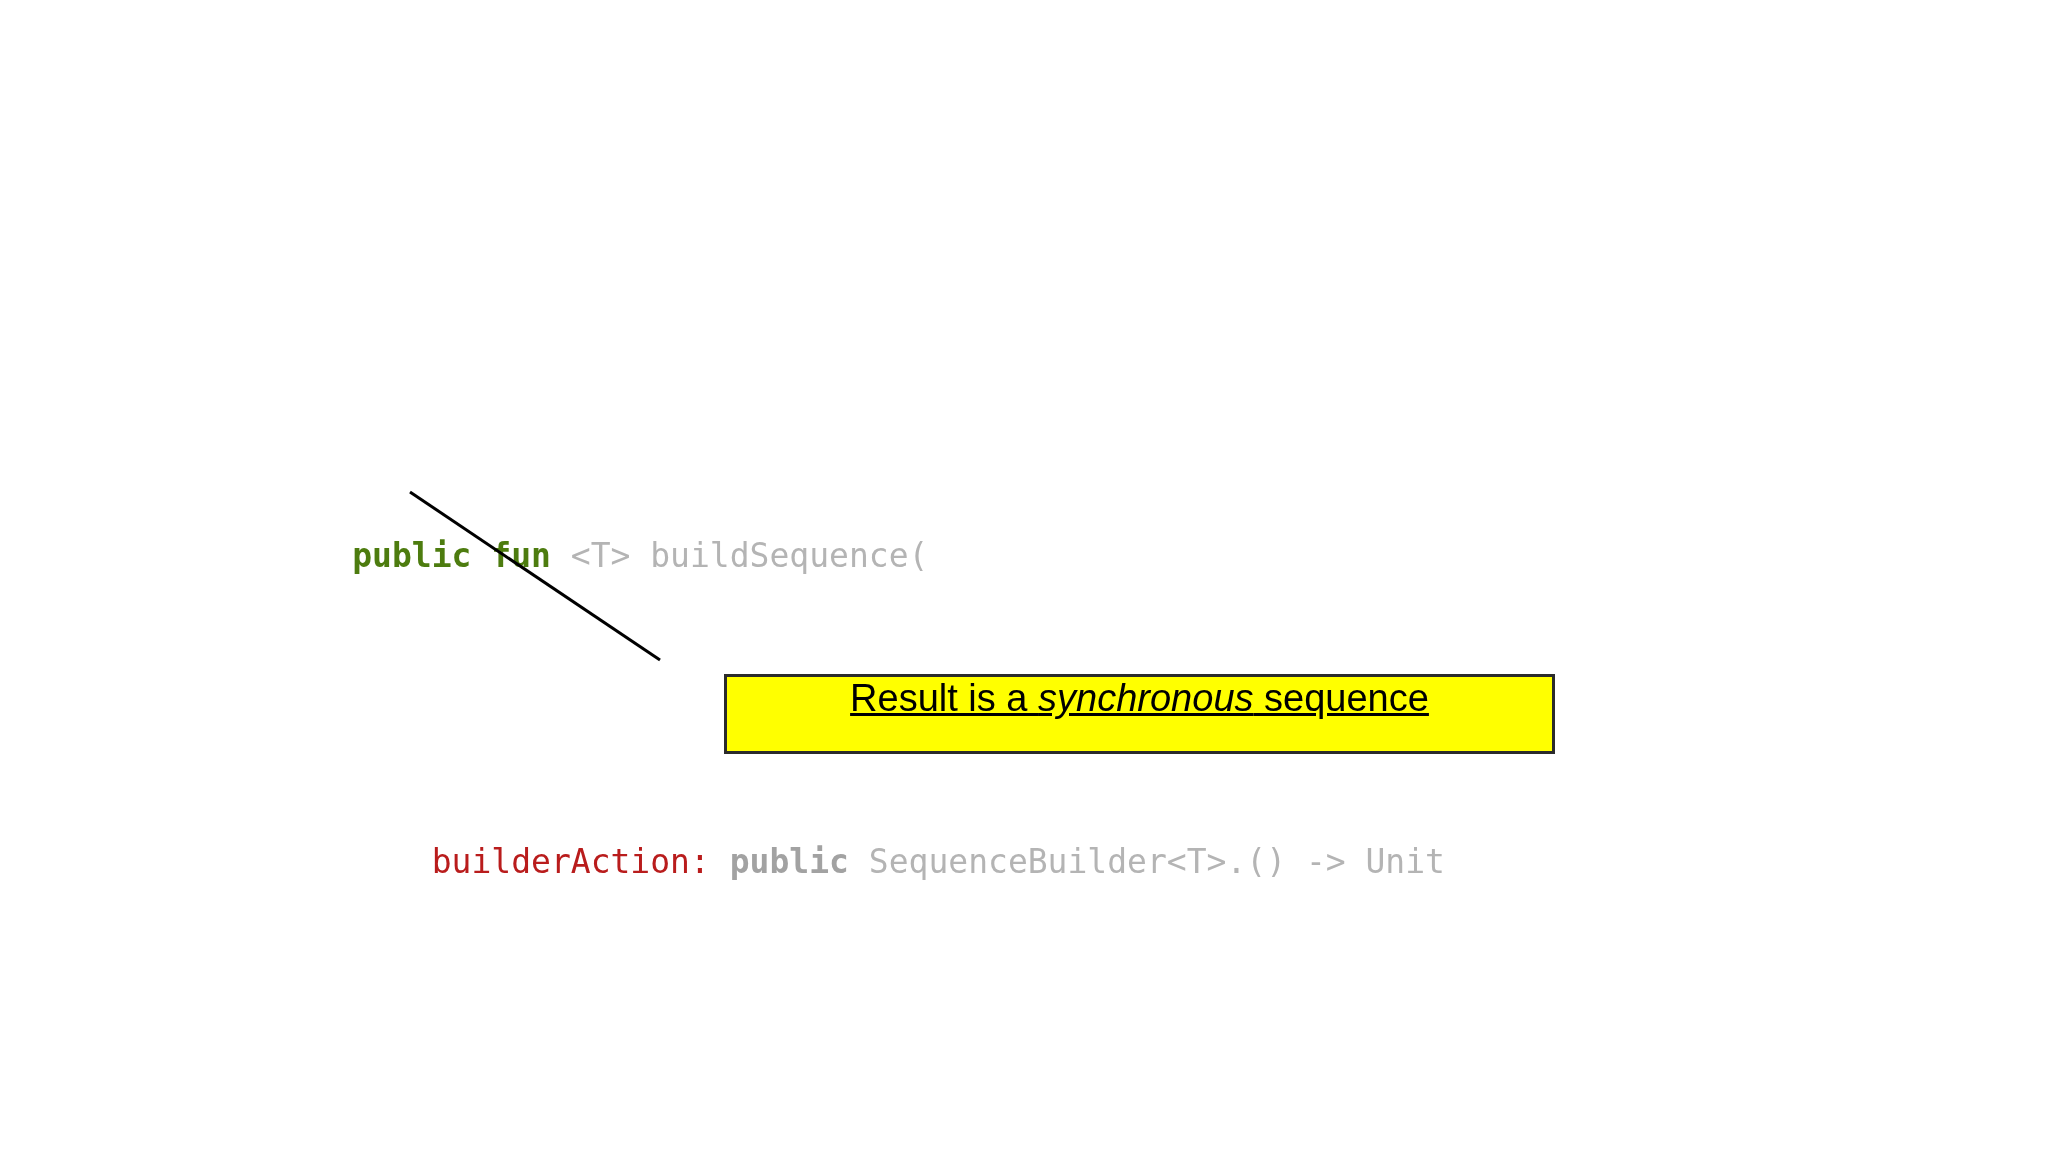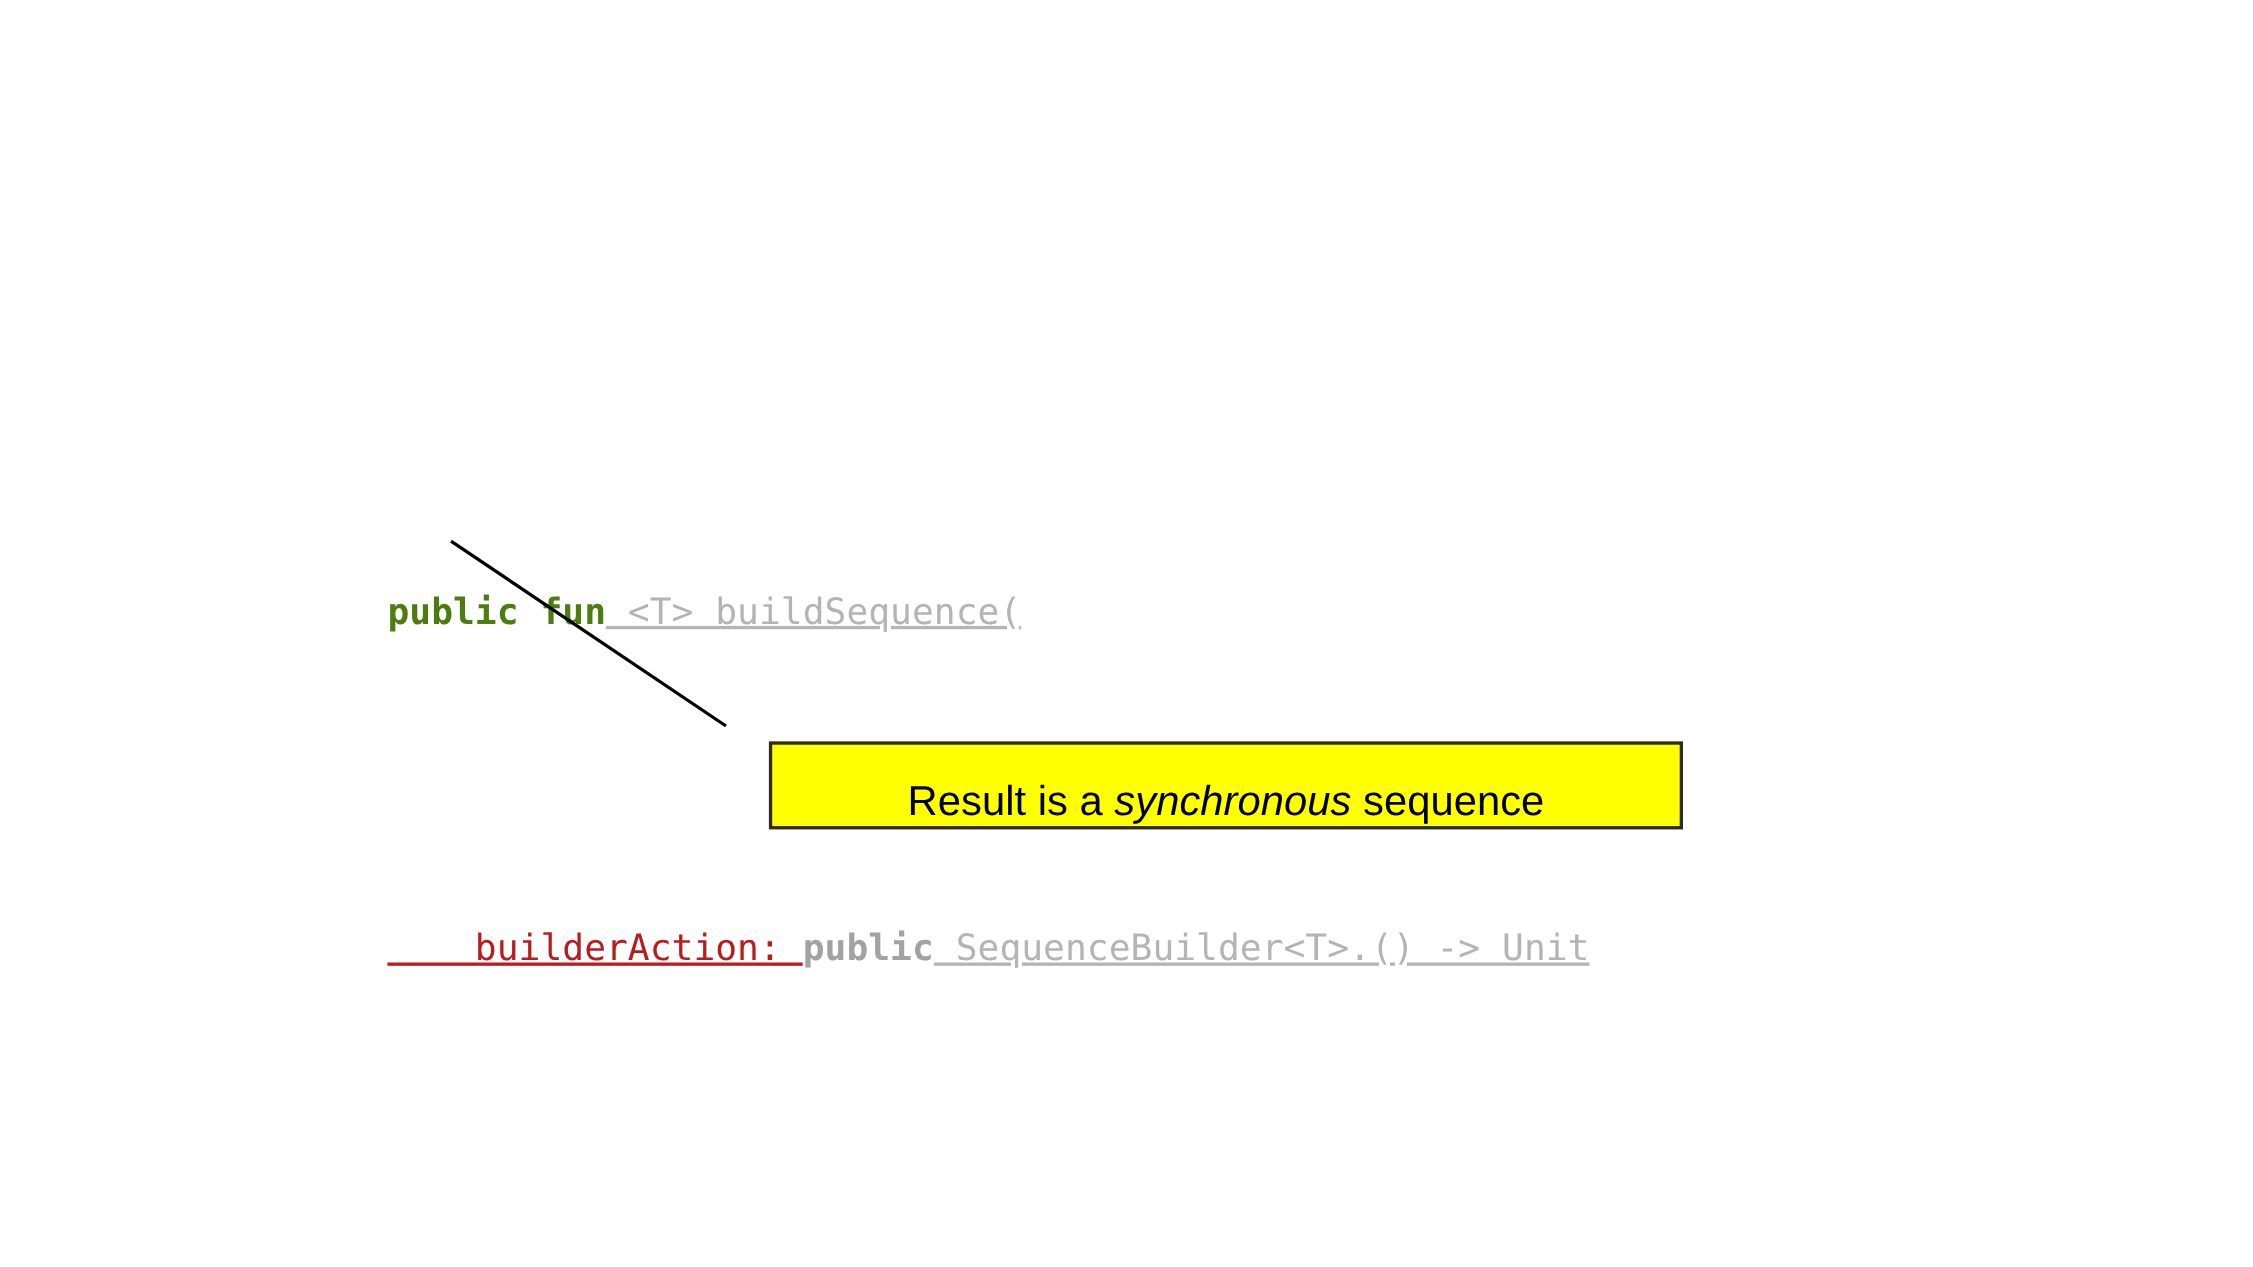--- a/index.html
+++ b/index.html
@@ -43,47 +43,48 @@
     left: 233px;
     top: 326px;
     font-family: "DejaVu Sans Mono", "Liberation Mono", monospace;
     font-size: 33px;
     line-height: 51px;
     white-space: pre;
     color: #b3b3b3;
   }
   .code-line { white-space: pre; }
   .tok-kw      { font-weight: bold; color: #a2a2a2; }
-  .tok-dim     { color: #b4b4b4; text-decoration: underline; }
+  .tok-dim     { color: #b4b4b4; }
   .tok-black   { color: #000000; font-family: "Liberation Sans", sans-serif; font-size: 35px; letter-spacing: -0.5px;}
   .tok-teal    { color: #209b9b; font-family: "Liberation Sans", sans-serif; font-size: 35px;}
 
   
   .connector {
     position: absolute;
     left: 0;
     top: 0;
     width: 2048px;
     height: 1152px;
     pointer-events: none;
   }
 
   
   .callout {
     position: absolute;
-    left: 699px;
+    left: 724px;
     top: 674px;
     width: 831px;
     height: 80px;
     box-sizing: border-box;
     background: #ffff00;
     border: 3px solid #2b2b2b;
     display: flex;
-    align-items: flex-end;
+    align-items: flex-start;
     justify-content: center;
+    text-decoration: underline;
   }
   .callout-text {
     font-family: "Liberation Sans", sans-serif;
     font-size: 38px;
     color: #000000;
     white-space: nowrap;
     letter-spacing: 0px;
   }
   .callout-text .em { font-style: italic; }
 </style>

